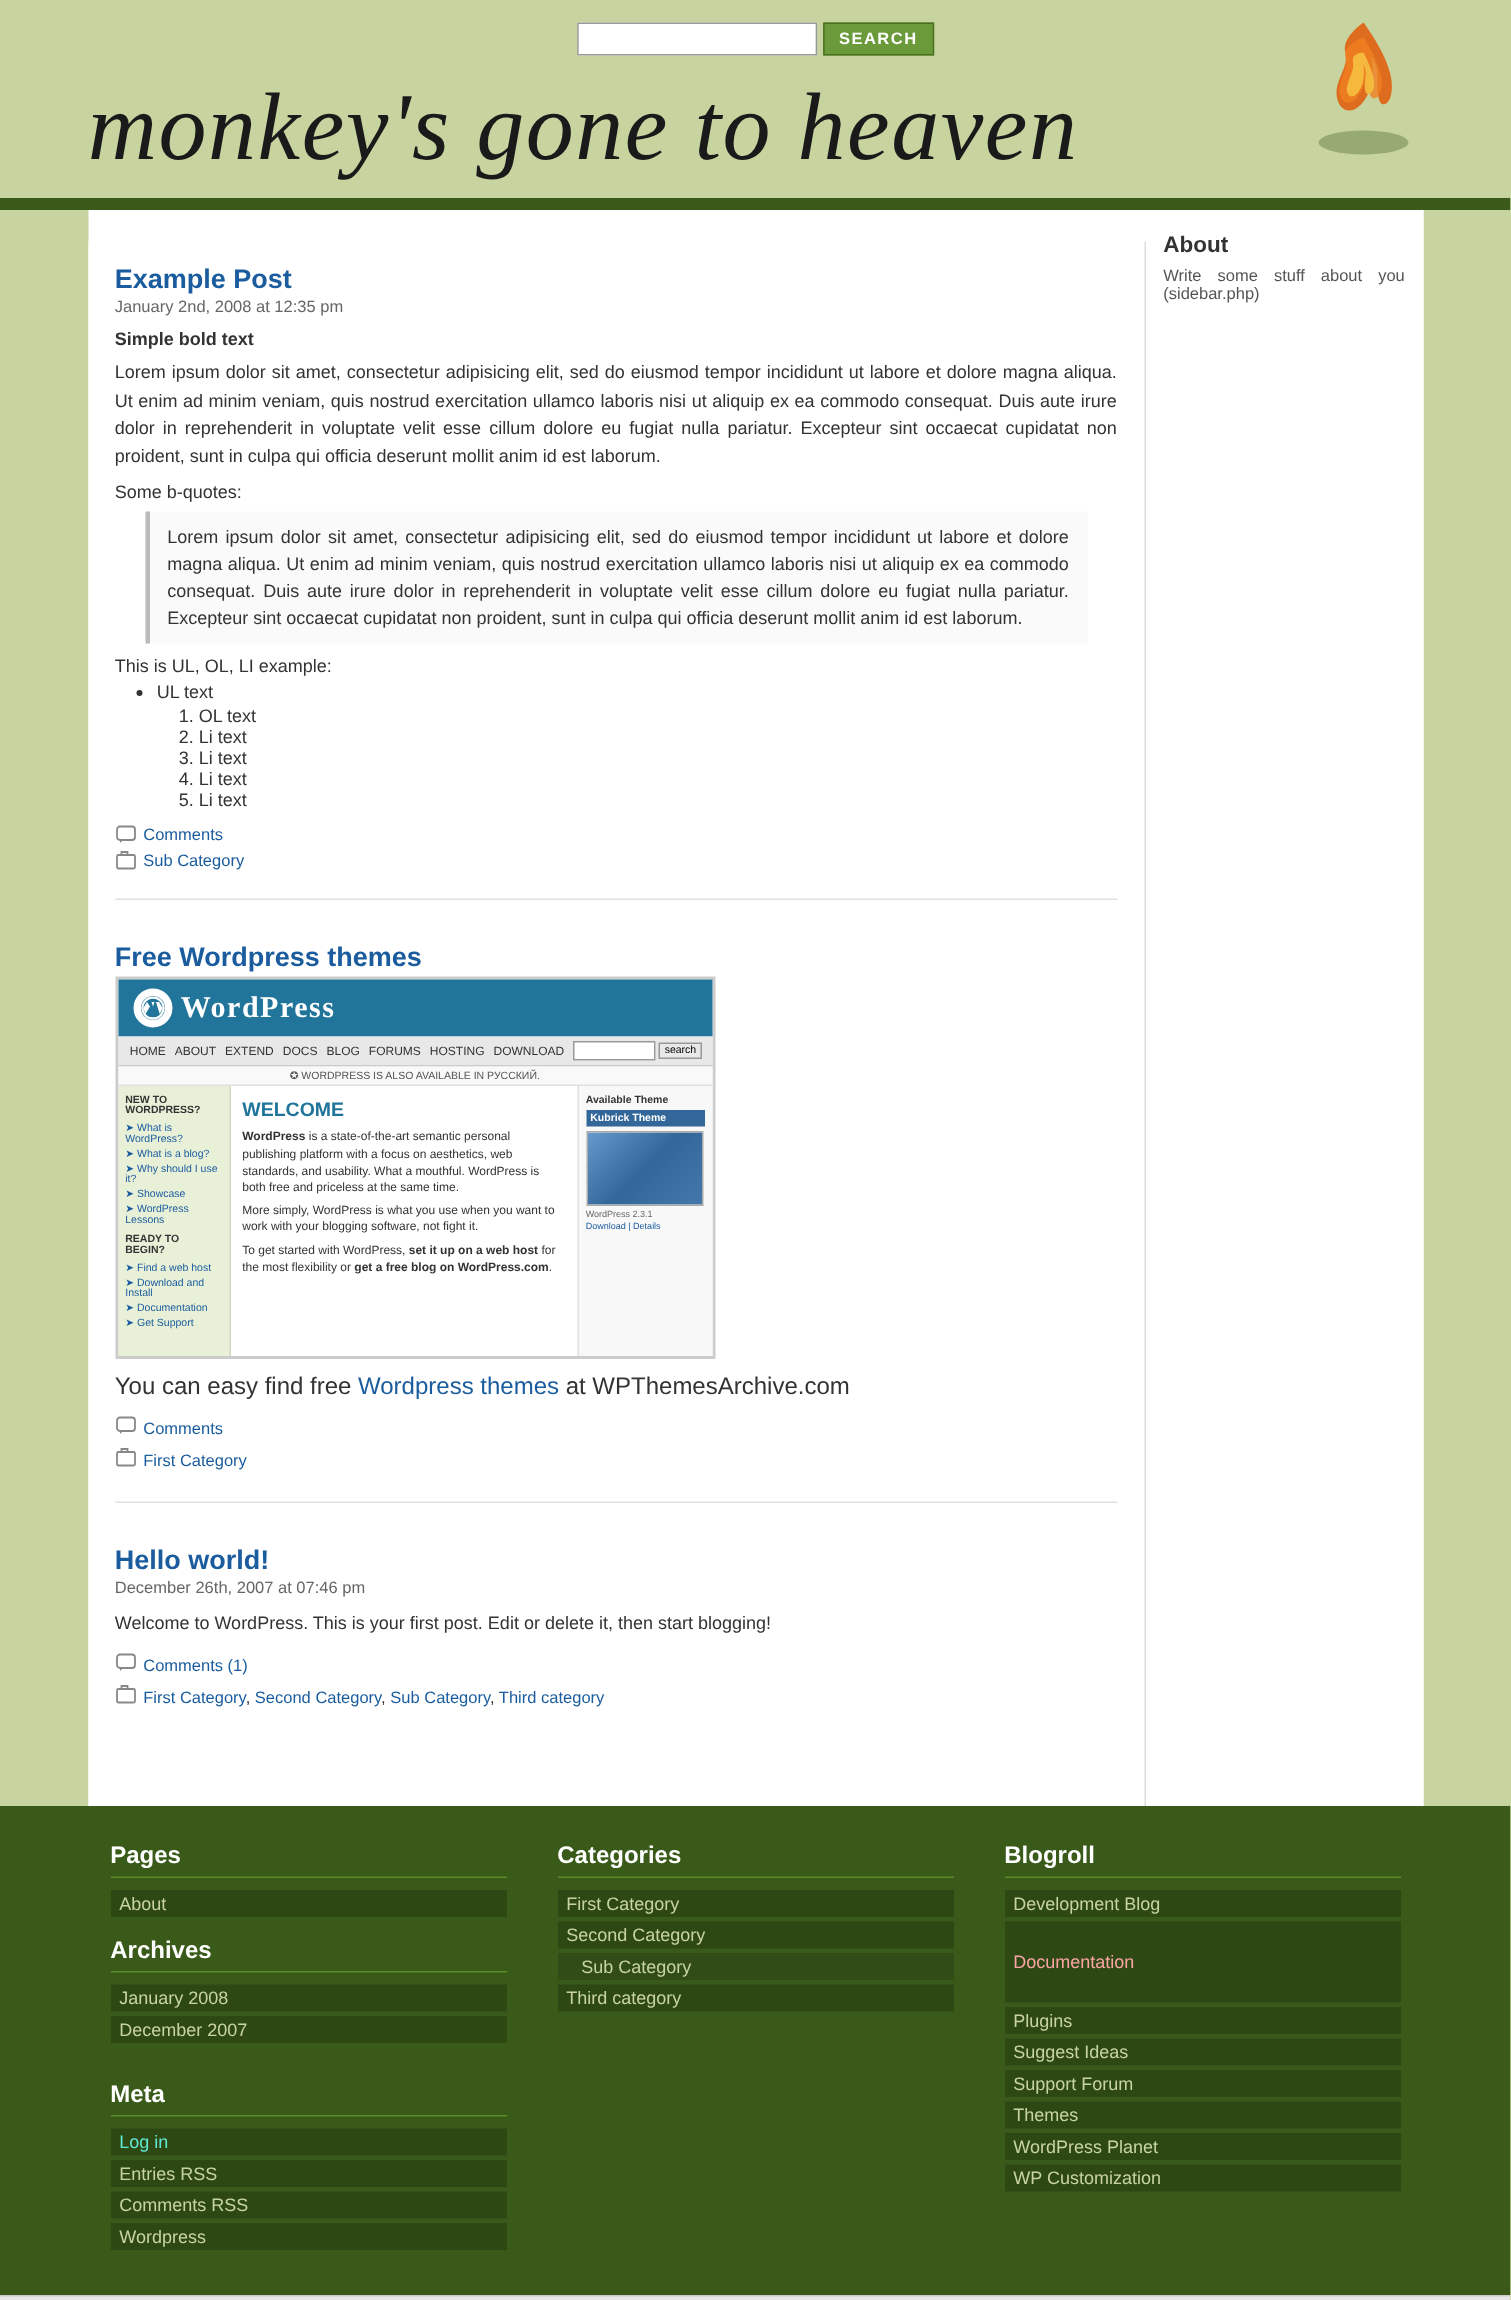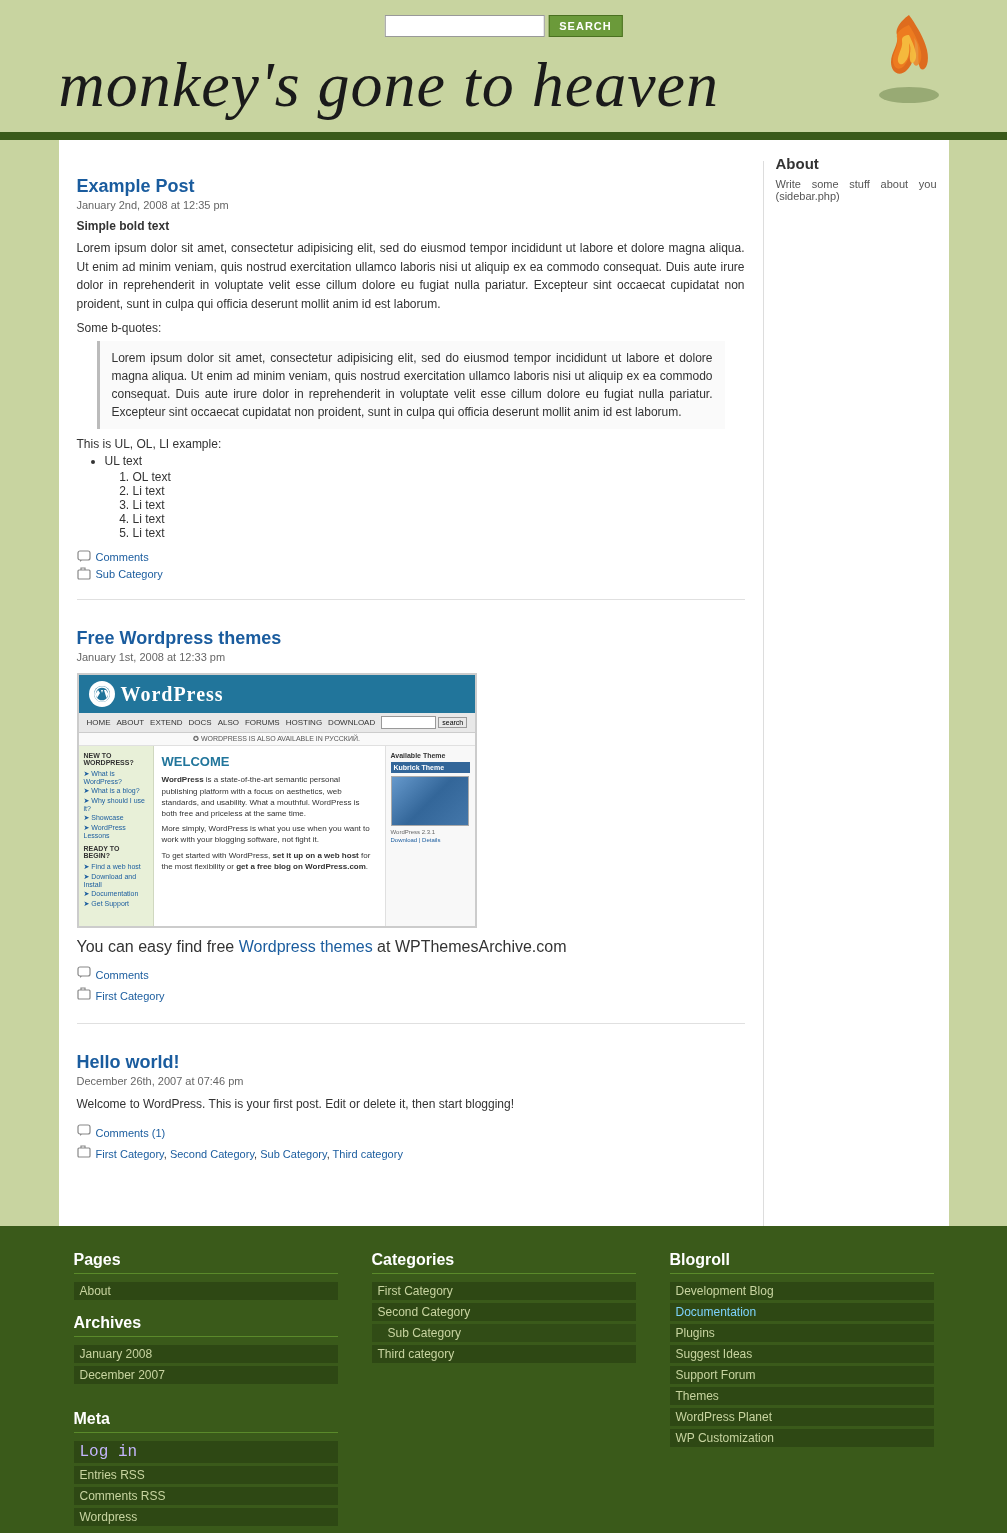--- a/index.html
+++ b/index.html
@@ -187,41 +187,40 @@
                 <path d="M4 3 L4 1 H8 L8 3" fill="none" stroke="#888" stroke-width="1.2"></path>
               </svg>
           </span>
           <a href="#" style="font-size:11px;color:#1a5c9e;text-decoration:none;font-family:Arial,sans-serif;">Sub Category</a>
         </div>
       </div>
     </div>
 
     <div class="post" style="margin-bottom:28px;border-bottom:1px solid #e0e0e0;padding-bottom:18px;">
       <a href="#" style="font-size:18px;font-weight:bold;color:#1a5c9e;text-decoration:none;font-family:Arial,sans-serif;display:block;margin-bottom:2px;">Free Wordpress themes</a>
-      <div style="font-size:11px;color:#666;margin-bottom:10px;font-family:Arial,sans-serif;">January 1st, 2008 at 12:33 pm</div>
 
       <div style="border:2px solid #ccc;width:400px;margin-bottom:10px;background:white;">
 
         <div style="background:#21759b;padding:6px 10px;display:flex;align-items:center;">
           <div style="width:26px;height:26px;border-radius:50%;background:white;display:flex;align-items:center;justify-content:center;margin-right:6px;flex-shrink:0;">
             <svg width="18" height="18" viewBox="0 0 18 18">
                 <circle cx="9" cy="9" r="8" fill="#21759b"></circle>
                 <path d="M9 2 A7 7 0 1 1 8.99 2 Z" fill="none" stroke="white" stroke-width="1.5"></path>
                 <path d="M2.5 9 L4 13 L7 8 L5 5 Z M11 5 L13.5 13 L15.5 9 L13 5 Z M8 5 L10 5 L9 8 Z" fill="white" stroke="none"></path>
               </svg>
           </div>
           <span style="color:white;font-size:20px;font-weight:bold;font-family:Georgia,serif;letter-spacing:1px;">WordPress</span>
         </div>
 
         <div style="background:#e8e8e8;padding:3px 8px;display:flex;gap:6px;border-bottom:1px solid #ccc;font-size:8px;font-family:Arial,sans-serif;color:#333;align-items:center;">
           <span>HOME</span>
           <span>ABOUT</span>
           <span>EXTEND</span>
           <span>DOCS</span>
-          <span>ALSO</span>
+          <span>BLOG</span>
           <span>FORUMS</span>
           <span>HOSTING</span>
           <span>DOWNLOAD</span>
           <div style="margin-left:auto;display:flex;align-items:center;gap:2px;">
             <input type="text" style="width: 55px; height: 13px; font-size: 7px; border: 1px solid rgb(153, 153, 153); padding: 1px 2px;">
             <button style="font-size:7px;padding:1px 3px;background:#e8e8e8;border:1px solid #999;cursor:pointer;">search</button>
           </div>
         </div>
 
         <div style="background:#f9f9f9;font-size:7px;font-family:Arial,sans-serif;color:#555;text-align:center;padding:2px;border-bottom:1px solid #e0e0e0;">
@@ -343,21 +342,21 @@
         <li>
             <a href="#" style="color:#c8d4a0;text-decoration:none;font-size:12px;font-family:Arial,sans-serif;display:block;padding:2px 6px;background:rgba(0,0,0,0.2);margin-bottom:3px;">January 2008</a>
           </li>
         <li>
             <a href="#" style="color:#c8d4a0;text-decoration:none;font-size:12px;font-family:Arial,sans-serif;display:block;padding:2px 6px;background:rgba(0,0,0,0.2);">December 2007</a>
           </li>
       </ul>
       <div style="font-size:16px;font-weight:bold;color:white;font-family:Arial,sans-serif;margin-bottom:8px;border-bottom:1px solid #5a8a2a;padding-bottom:4px;margin-top:26px;">Meta</div>
       <ul style="list-style:none;padding:0;">
         <li style="margin-bottom:3px;">
-            <a href="#" style="color:#c4b5fd;text-decoration:none;font-size:16px;font-family:Liberation Mono, monospace;display:block;padding:2px 6px;background:rgba(0,0,0,0.2);">Log in</a>
+            <a href="#" style="color:#5eead4;text-decoration:none;font-size:12px;font-family:Liberation Sans, sans-serif;display:block;padding:2px 6px;background:rgba(0,0,0,0.2);">Log in</a>
           </li>
         <li style="margin-bottom:3px;">
             <a href="#" style="color:#c8d4a0;text-decoration:none;font-size:12px;font-family:Arial,sans-serif;display:block;padding:2px 6px;background:rgba(0,0,0,0.2);">Entries RSS</a>
           </li>
         <li style="margin-bottom:3px;">
             <a href="#" style="color:#c8d4a0;text-decoration:none;font-size:12px;font-family:Arial,sans-serif;display:block;padding:2px 6px;background:rgba(0,0,0,0.2);">Comments RSS</a>
           </li>
         <li>
             <a href="#" style="color:#c8d4a0;text-decoration:none;font-size:12px;font-family:Arial,sans-serif;display:block;padding:2px 6px;background:rgba(0,0,0,0.2);">Wordpress</a>
           </li>
@@ -382,21 +381,21 @@
       </ul>
     </div>
 
     <div style="flex:1;padding:10px 15px;">
       <div style="font-size:16px;font-weight:bold;color:white;font-family:Arial,sans-serif;margin-bottom:8px;border-bottom:1px solid #5a8a2a;padding-bottom:4px;">Blogroll</div>
       <ul style="list-style:none;padding:0;">
         <li style="margin-bottom:3px;">
             <a href="#" style="color:#c8d4a0;text-decoration:none;font-size:12px;font-family:Arial,sans-serif;display:block;padding:2px 6px;background:rgba(0,0,0,0.2);">Development Blog</a>
           </li>
         <li style="margin-bottom:3px;">
-            <a href="#" style="color:#7dd3fc;text-decoration:none;font-size:12px;font-family:Arial,sans-serif;display:block;padding:2px 6px;background:rgba(0,0,0,0.2);">Documentation</a>
+            <a href="#" style="color:#fca5a5;text-decoration:none;font-size:12px;font-family:Arial,sans-serif;display:block;padding:20px 6px;background:rgba(0,0,0,0.2);">Documentation</a>
           </li>
         <li style="margin-bottom:3px;">
             <a href="#" style="color:#c8d4a0;text-decoration:none;font-size:12px;font-family:Arial,sans-serif;display:block;padding:2px 6px;background:rgba(0,0,0,0.2);">Plugins</a>
           </li>
         <li style="margin-bottom:3px;">
             <a href="#" style="color:#c8d4a0;text-decoration:none;font-size:12px;font-family:Arial,sans-serif;display:block;padding:2px 6px;background:rgba(0,0,0,0.2);">Suggest Ideas</a>
           </li>
         <li style="margin-bottom:3px;">
             <a href="#" style="color:#c8d4a0;text-decoration:none;font-size:12px;font-family:Arial,sans-serif;display:block;padding:2px 6px;background:rgba(0,0,0,0.2);">Support Forum</a>
           </li>

